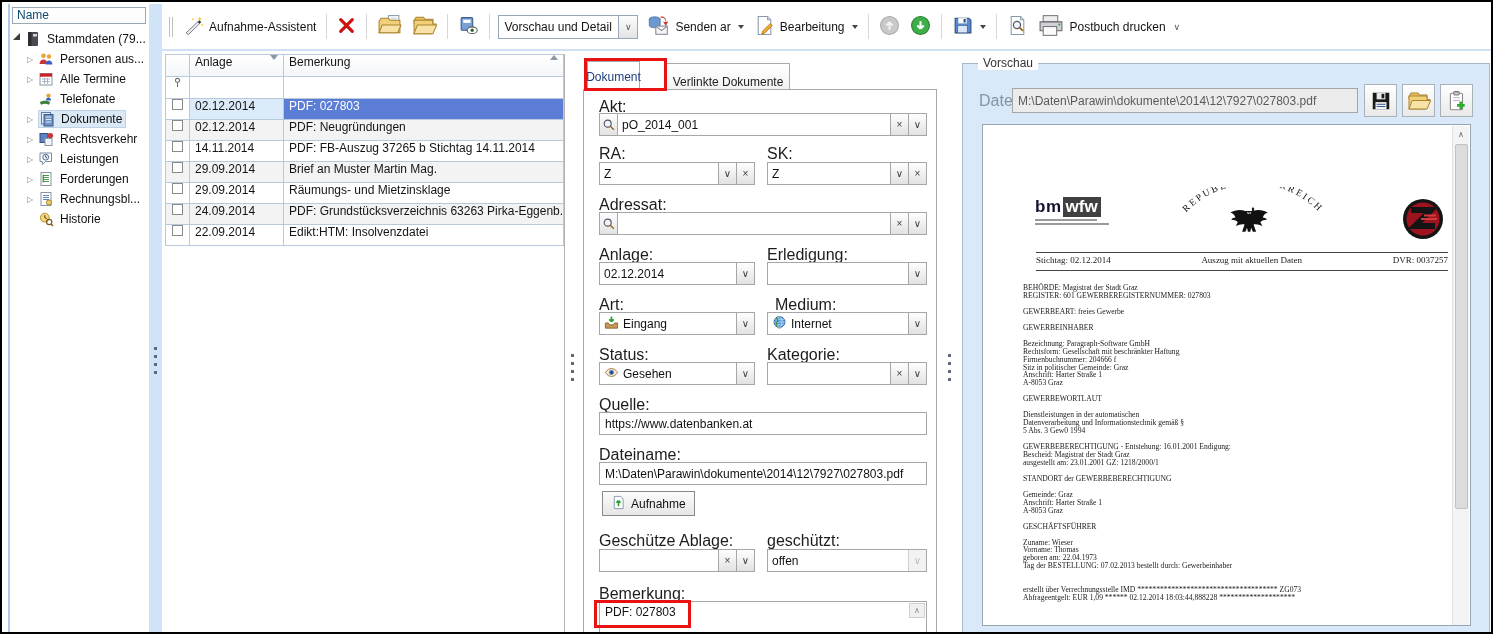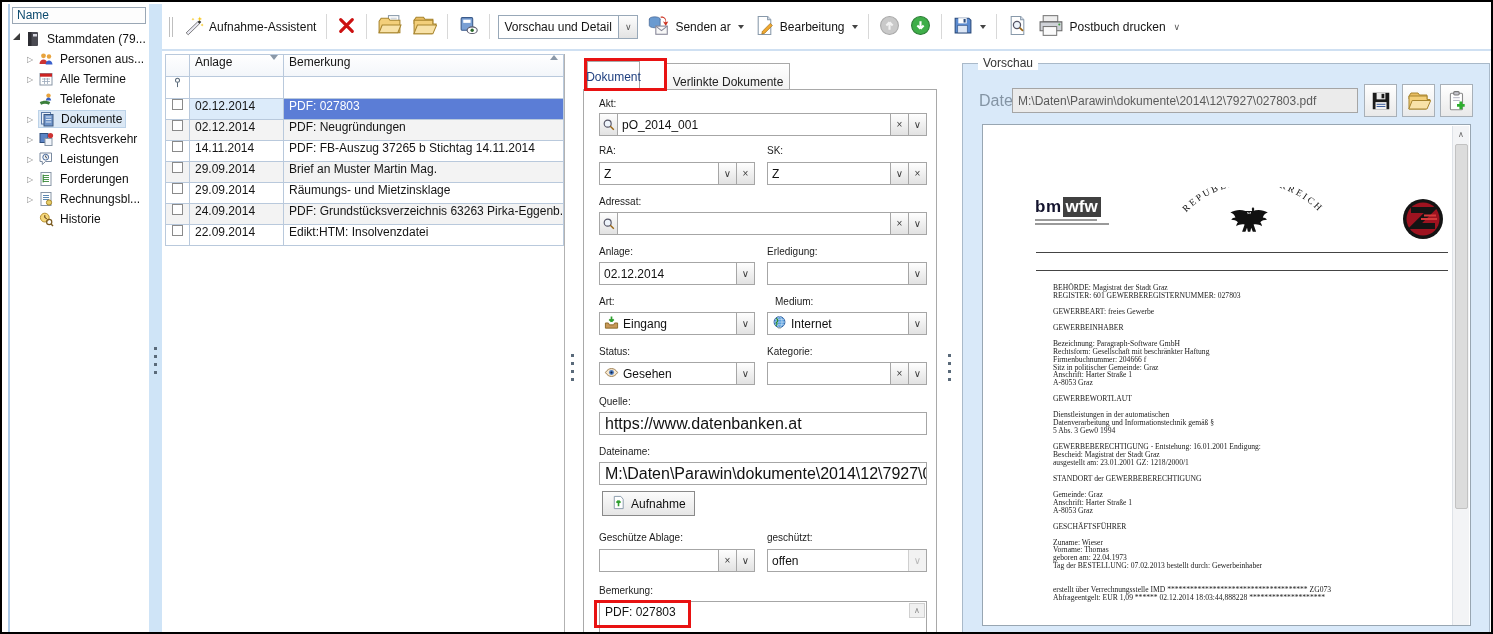--- a/index.html
+++ b/index.html
@@ -52,27 +52,27 @@
   .sort-up { width:0; height:0; border-left:4px solid transparent; border-right:4px solid transparent; border-bottom:5px solid #8a98a8; margin-left:auto; }
   .sort-dn { width:0; height:0; border-left:4px solid transparent; border-right:4px solid transparent; border-top:5px solid #8a98a8; margin-left:auto; }
   .cb { width:11px; height:11px; border:1px solid #8a8a8a; background:#fefefe; }
   .panel-divider { position:absolute; width:1px; background:#b2b2b2; }
 
   
   .tab { position:absolute; font-size:12px; display:flex; align-items:center; justify-content:center; border:1px solid #a9a9a9; }
   .tab.active { left:585px; top:59px; width:53px; height:30px; background:#fff; border-bottom:none; color:#1f3f7f; z-index:3; }
   .tab.inactive { left:664px; top:61px; width:124px; height:38px; background:linear-gradient(#fff,#ececec); color:#222; z-index:1; }
   .formbox { position:absolute; left:581px; top:87px; width:354px; height:545px; background:#fff; border:1px solid #a9a9a9; z-index:2; }
-  .flabel { position:absolute; font-size:10px; color:#1c1c1c; z-index:4; white-space:nowrap; }
+  .flabel { position:absolute; font-size:16px; color:#1c1c1c; z-index:4; white-space:nowrap; }
   .ctrl { position:absolute; height:23px; border:1px solid #a6a6a6; background:#fff; display:flex; align-items:stretch; font-size:12px; color:#111; z-index:4; }
   .ctrl .val { flex:1; display:flex; align-items:center; gap:4px; padding:0 4px; white-space:nowrap; overflow:hidden; }
   .cbtn { width:18px; flex:0 0 18px; border-left:1px solid #a6a6a6; background:linear-gradient(#fefefe,#e2e2e2); display:flex; align-items:center; justify-content:center; font-size:10px; color:#3c3c3c; }
   .cbtn.lead { border-left:none; border-right:1px solid #a6a6a6; }
   .cbtn.disabled { background:#f2f2f2; color:#b8b8b8; border-color:#cfcfcf; }
-  .tinput { position:absolute; height:23px; border:1px solid #a6a6a6; background:#fff; font-size:16px; color:#111; display:flex; align-items:center; padding:0 5px; white-space:nowrap; overflow:hidden; z-index:4; }
+  .tinput { position:absolute; height:23px; border:1px solid #a6a6a6; background:#fff; font-size:12px; color:#111; display:flex; align-items:center; padding:0 5px; white-space:nowrap; overflow:hidden; z-index:4; }
   .pushbtn { position:absolute; border:1px solid #8a8a8a; background:linear-gradient(#fcfcfc,#e6e6e6); display:flex; align-items:center; gap:5px; font-size:12px; color:#111; padding:0 8px; z-index:4; }
   .memo { position:absolute; border:1px solid #a6a6a6; background:#fff; font-size:12px; color:#111; padding:3px 5px; z-index:4; }
   .memo .sb-up { position:absolute; right:1px; top:1px; width:16px; height:15px; background:#f0f0f0; border:1px solid #d0d0d0; display:flex; align-items:center; justify-content:center; font-size:8px; color:#888; }
   .annotation { position:absolute; border:3px solid #e81212; z-index:9; pointer-events:none; }
 
   
   .fieldset { position:absolute; left:960px; top:61px; width:528px; height:570px; border:1px solid #a9b9c9; background:#d9e9f9; }
   .fieldset-label { position:absolute; left:976px; top:54px; background:#fff; padding:0 5px; font-size:12px; color:#333; z-index:5; }
   .datei-label { position:absolute; left:977px; top:90px; font-size:16px; color:#8494a4; z-index:5; }
   .datei-input { position:absolute; left:1010px; top:86px; width:346px; height:25px; background:#ebebeb; border:1px solid #a5a5a5; color:#5a5a5a; font-size:12px; display:flex; align-items:center; padding:0 5px; white-space:nowrap; overflow:hidden; z-index:5; }
@@ -83,21 +83,21 @@
   .scrollbar .thumb { position:absolute; left:2px; top:18px; width:13px; height:365px; background:#dcdcdc; border:1px solid #c2c2c2; border-radius:2px; }
 
   .pdf-serif { font-family:"Liberation Serif",serif; }
   .bmwfw { position:absolute; left:52px; top:72px; }
   .bmwfw .line1 { display:flex; align-items:center; font-weight:bold; font-size:17px; }
   .bmwfw .bm { color:#14142e; letter-spacing:0.5px; }
   .bmwfw .wfw { background:#404040; color:#fff; padding:0 3px; margin-left:1px; }
   .bmwfw .microbar { height:2px; background:#9a9a9a; margin-top:2px; }
   .meta-row { position:absolute; left:53px; top:130px; width:412px; display:flex; justify-content:space-between; font-size:9px; color:#1a1a1a; }
   .rule { position:absolute; left:53px; width:412px; height:1px; background:#444; }
-  .pdf-body { position:absolute; left:70px; top:159px; width:405px; font-size:7.6px; line-height:7.95px; color:#1a1a1a; white-space:pre; }
+  .pdf-body { position:absolute; left:40px; top:159px; width:405px; font-size:7.6px; line-height:7.95px; color:#1a1a1a; white-space:pre; }
 </style>
 </head>
 <body>
 
 <div class="window">
 
   <div class="dock-strip"></div>
   <div class="name-header">
       <span>Name</span>
     </div>
@@ -613,20 +613,25 @@
 
     <svg width="44" height="44" style="position:absolute; left:418px; top:72px;" viewBox="0 0 44 44">
       <circle cx="22" cy="22" r="20" fill="#141414"></circle>
       <circle cx="22" cy="22" r="16.5" fill="#9e1320"></circle>
       <path d="M10 13h20L14 29h20" stroke="#141414" stroke-width="6" fill="none"></path>
       <rect x="23" y="17.5" width="12" height="2" fill="#d43a3a"></rect>
       <rect x="20" y="21" width="16" height="2" fill="#d43a3a"></rect>
     </svg>
 
     <div class="rule" style="top:127px;"></div>
+    <div class="meta-row pdf-serif">
+      <span>Stichtag: 02.12.2014</span>
+      <span>Auszug mit aktuellen Daten</span>
+      <span>DVR: 0037257</span>
+    </div>
     <div class="rule" style="top:145px;"></div>
 
     <div class="pdf-body pdf-serif">BEHÖRDE: Magistrat der Stadt Graz
 REGISTER: 601 GEWERBEREGISTERNUMMER: 027803
 
 GEWERBEART: freies Gewerbe
 
 GEWERBEINHABER
 
 Bezeichnung: Paragraph-Software GmbH

